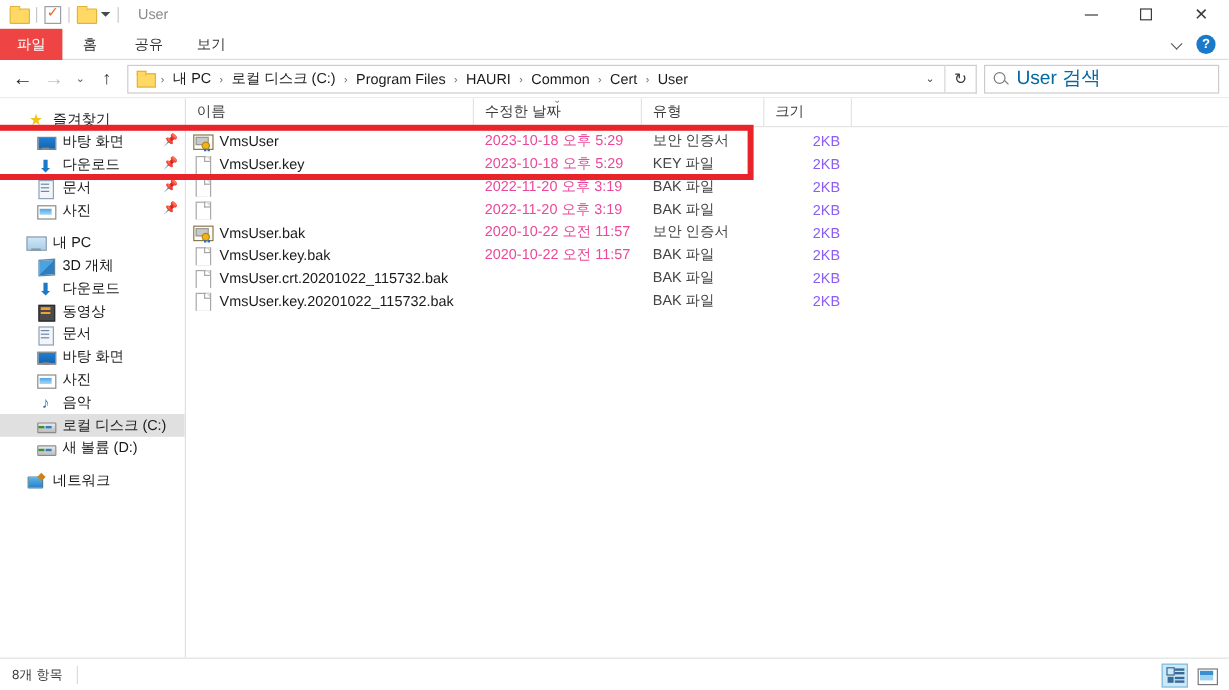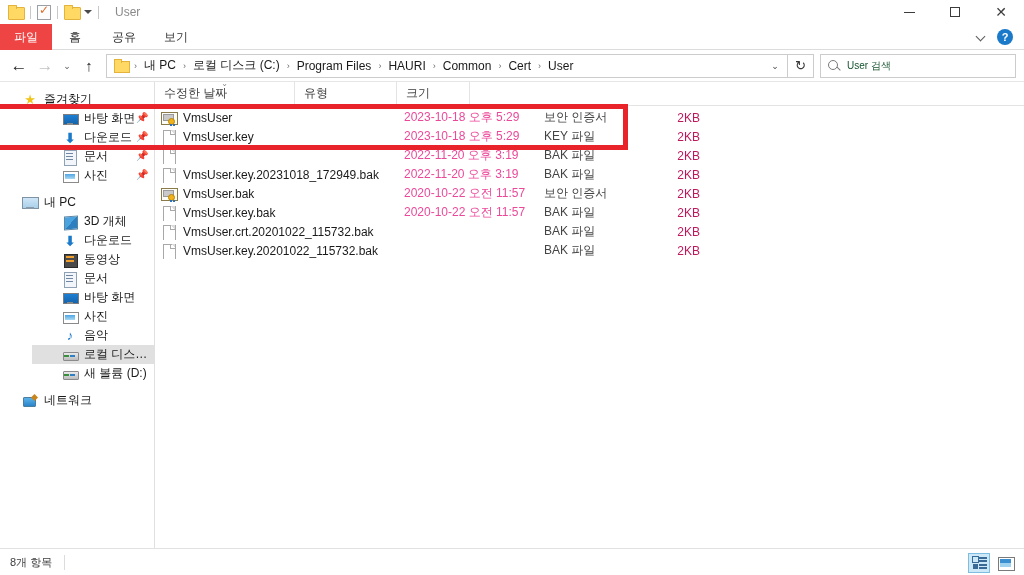--- a/index.html
+++ b/index.html
@@ -109,39 +109,39 @@
   }
   .search-ico { width: 14px; height: 14px; position: relative; flex: 0 0 14px; margin-right: 6px; }
   .search-ico::before {
     content: ""; position: absolute; left: 1px; top: 1px; width: 8px; height: 8px;
     border: 1.3px solid #7a7a7a; border-radius: 50%;
   }
   .search-ico::after {
     content: ""; position: absolute; left: 8.5px; top: 9px; width: 5px; height: 1.3px;
     background: #7a7a7a; transform: rotate(45deg);
   }
-  .search-ph { font-size: 10px; color: #14532d; }
+  .search-ph { font-size: 16px; color: #0369a1; }
 
   
   .body { flex: 1; display: flex; min-height: 0; position: relative; }
 
   
   .navpane {
     width: 155px; flex: 0 0 155px; background: #fff; border-right: 1px solid #e0e0e0;
     padding-top: 8px; overflow: hidden; position: relative;
   }
   .navgroup { margin-bottom: 8px; }
   .navitem {
     height: 19px; display: flex; align-items: center; font-size: 12px; color: #1a1a1a;
     padding-right: 6px; position: relative;
   }
   .navitem.selected { background: #e0e0e0; }
   .navitem .nlabel { white-space: nowrap; overflow: hidden; text-overflow: ellipsis; }
   .ind0 { padding-left: 22px; }
-  .ind1 { padding-left: 30px; margin-left: 32px; }
+  .ind1 { padding-left: 30px; }
   .nicon { width: 16px; height: 16px; flex: 0 0 16px; margin-right: 6px; position: relative; }
   .pin {
     position: absolute; right: 8px; top: 4px; width: 10px; height: 11px;
     color: #9a9a9a; font-size: 10px; line-height: 1;
   }
 
   
   .ic-star { color: #f0c419; font-size: 13px; line-height: 16px; text-align: center; }
   .ic-desktop::before {
     content:""; position:absolute; left:1px; top:3px; width:14px; height:9px;
@@ -231,21 +231,21 @@
   .sortmark {
     position: absolute; left: 50%; top: -1px; transform: translateX(-50%);
     width: 9px; height: 5px; color: #8a8a8a; font-size: 8px; line-height: 5px; text-align:center;
   }
   .rows { flex: 1; overflow: hidden; position: relative; padding-top: 2px; }
   .row { height: 19px; display: flex; align-items: center; font-size: 12px; color: #1a1a1a; }
   .cell { padding-left: 9px; white-space: nowrap; overflow: hidden; }
   .cell.c-name { width: 240px; flex: 0 0 240px; display: flex; align-items: center; padding-left: 6px; }
   .cell.c-date { width: 140px; flex: 0 0 140px; color: #ec4899; }
   .cell.c-type { width: 102px; flex: 0 0 102px; color: #444; }
-  .cell.c-size { width: 73px; flex: 0 0 73px; color: #be185d; text-align: right; padding-left: 0; padding-right: 10px; }
+  .cell.c-size { width: 73px; flex: 0 0 73px; color: #8b5cf6; text-align: right; padding-left: 0; padding-right: 10px; }
 
   .fileicon { width: 16px; height: 16px; flex: 0 0 16px; margin-right: 6px; position: relative; }
   
   .ic-cert::before {
     content:""; position:absolute; left:0px; top:2px; width:15px; height:11px;
     background:#fdfdf7; border:1.4px solid #8a7a4a;
   }
   .ic-cert::after {
     content:""; position:absolute; left:2px; top:4px; width:9px; height:5px;
     background:#c9c9c9; border:0.5px solid #9a9a9a;
@@ -468,20 +468,23 @@
         <div class="navitem ind0">
           <span class="nicon ic-net"></span>
           <span class="nlabel">네트워크</span>
         </div>
       </div>
     </div>
 
     <div class="filepane">
 
       <div class="colheader">
+        <div class="col c-name">
+          <span>이름</span>
+        </div>
         <div class="col c-date">
           <span class="sortmark">⌄</span>
           <span>수정한 날짜</span>
         </div>
         <div class="col c-type">
           <span>유형</span>
         </div>
         <div class="col c-size">
           <span>크기</span>
         </div>
@@ -517,21 +520,20 @@
             <span class="fileicon ic-file"></span>
           </div>
           <div class="cell c-date">2022-11-20 오후 3:19</div>
           <div class="cell c-type">BAK 파일</div>
           <div class="cell c-size">2KB</div>
         </div>
 
         <div class="row">
           <div class="cell c-name">
             <span class="fileicon ic-file"></span>
-            <span>VmsUser.key.20231018_172949.bak</span>
           </div>
           <div class="cell c-date">2022-11-20 오후 3:19</div>
           <div class="cell c-type">BAK 파일</div>
           <div class="cell c-size">2KB</div>
         </div>
 
         <div class="row">
           <div class="cell c-name">
             <span class="fileicon ic-cert">
                 <i class="seal"></i>

